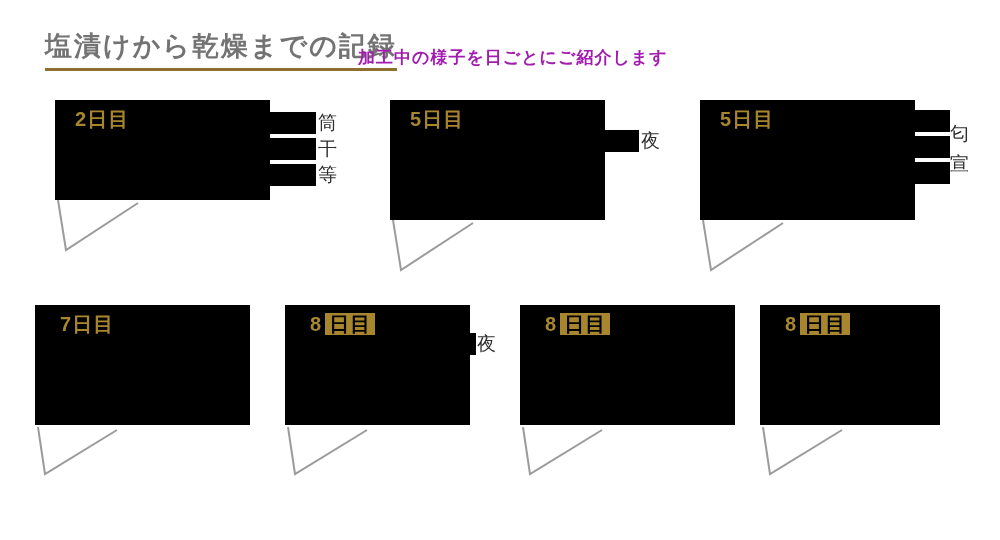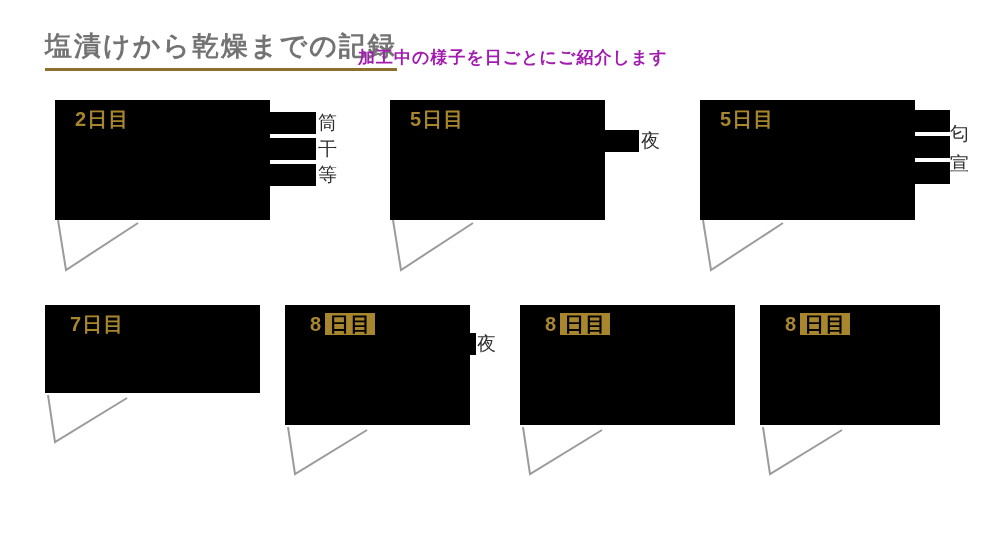--- a/index.html
+++ b/index.html
@@ -28,21 +28,21 @@
   .tail{position:absolute;left:0;bottom:-52px;pointer-events:none}
 </style>
 </head>
 <body>
 
 <div style="position:absolute;inset:0;">
 
   <h1 class="page-title">塩漬けから乾燥までの記録</h1>
   <p class="page-subtitle">加工中の様子を日ごとにご紹介します</p>
 
-  <div class="bubble" style="left:55px;top:100px;width:215px;height:120px;text-align:center;">
+  <div class="bubble" style="left:55px;top:100px;width:215px;height:100px;text-align:center;">
     <div class="day"><span>2</span><span>日目</span></div>
     <div class="strip" style="top:12px;left:215px;width:46px;"></div>
     <div class="strip" style="top:38px;left:215px;width:46px;"></div>
     <div class="strip" style="top:64px;left:215px;width:46px;"></div>
     <span class="ovch" style="top:12px;left:263px;">筒</span>
     <span class="ovch" style="top:38px;left:263px;">干</span>
     <span class="ovch" style="top:64px;left:263px;">等</span>
     <svg class="tail" width="90" height="52" viewBox="0 0 90 52">
         <path d="M3 0 L11 50 L83 3" fill="#ffffff" stroke="#9b9b9b" stroke-width="2"></path>
       </svg>
@@ -62,21 +62,21 @@
     <div class="strip" style="top:10px;left:215px;width:35px;"></div>
     <div class="strip" style="top:36px;left:215px;width:35px;"></div>
     <div class="strip" style="top:62px;left:215px;width:35px;"></div>
     <span class="ovch" style="top:23px;left:250px;">匂</span>
     <span class="ovch" style="top:53px;left:250px;">宣</span>
     <svg class="tail" width="90" height="52" viewBox="0 0 90 52">
         <path d="M3 0 L11 50 L83 3" fill="#ffffff" stroke="#9b9b9b" stroke-width="2"></path>
       </svg>
   </div>
 
-  <div class="bubble" style="left:45px;top:305px;width:215px;height:88px;">
+  <div class="bubble" style="left:35px;top:305px;width:215px;height:120px;">
     <div class="day" style="left:25px;"><span>7</span><span>日目</span></div>
     <svg class="tail" width="90" height="50" viewBox="0 0 90 50">
         <path d="M3 0 L10 47 L82 3" fill="#ffffff" stroke="#9b9b9b" stroke-width="2"></path>
       </svg>
   </div>
 
   <div class="bubble" style="left:285px;top:305px;width:185px;height:120px;">
     <div class="day" style="left:25px;"><span>8</span><span class="hl">日目</span></div>
     <div class="strip" style="top:28px;left:185px;width:6px;"></div>
     <span class="ovch" style="top:28px;left:192px;">夜</span>

